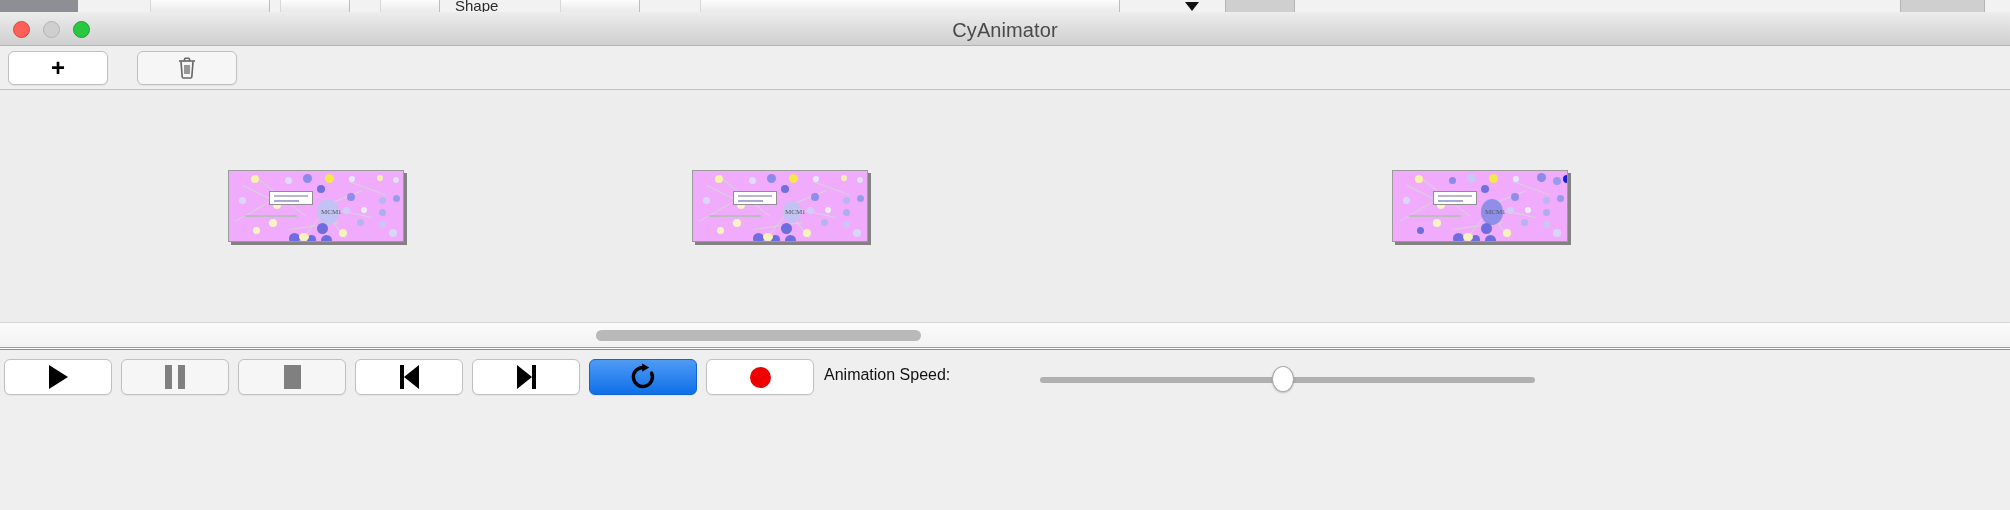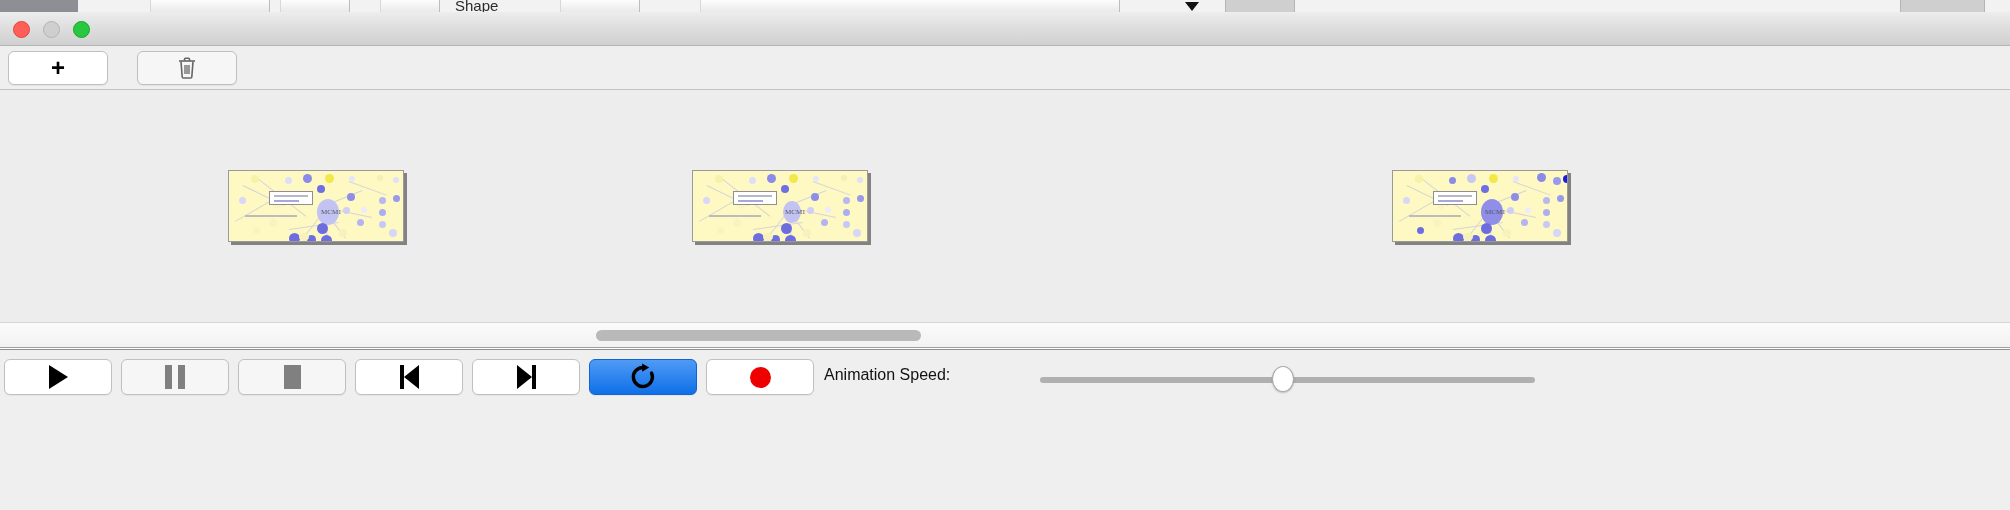--- a/index.html
+++ b/index.html
@@ -77,21 +77,21 @@
     position: absolute; left: 0; top: 90px; width: 2010px; height: 232px;
     background: #ededed; overflow: hidden;
   }
 
   .frame {
     position: absolute; width: 176px; height: 72px;
     background: #ffffff; border: 1px solid #9a9a9a;
     box-shadow: 3px 3px 0 rgba(110,110,110,.85);
     overflow: hidden;
   }
-  .frame .net { position: absolute; inset: 0; background: #fef9c3; }
+  .frame .net { position: absolute; inset: 0; background: #f0abfc; }
   .frame .node { position: absolute; border-radius: 50%; }
   .frame .edge { position: absolute; background: #d5d5d5; height: 1px;
                  transform-origin: 0 0; }
   .frame .tip {
     position: absolute; background: #ffffff; border: 1px solid #8f8f8f;
   }
   .frame .tip i {
     display: block; height: 2px; margin: 3px 4px 0 4px; background: #b8b8c8;
   }
   .frame .hub-label {
@@ -177,20 +177,21 @@
     <div class="bg-grayblock" style="left:1225px;width:70px;"></div>
     <div class="bg-grayblock" style="left:1900px;width:85px;"></div>
   </div>
 
   <div class="titlebar">
     <div class="traffic">
       <span class="light red"></span>
       <span class="light yellow"></span>
       <span class="light green"></span>
     </div>
+    <div class="win-title">CyAnimator</div>
   </div>
 
   <div class="toolbar">
     <div class="tb-btn tb-add">
       <span class="plus-icon">+</span>
     </div>
     <div class="tb-btn tb-del">
       <svg class="trash-svg" width="20" height="24" viewBox="0 0 20 24">
         <path d="M2 5 H18" stroke="#666" stroke-width="1.6" fill="none"></path>
         <path d="M7.5 5 V3.2 Q7.5 2.3 8.4 2.3 H11.6 Q12.5 2.3 12.5 3.2 V5" stroke="#666" stroke-width="1.6" fill="none"></path>

